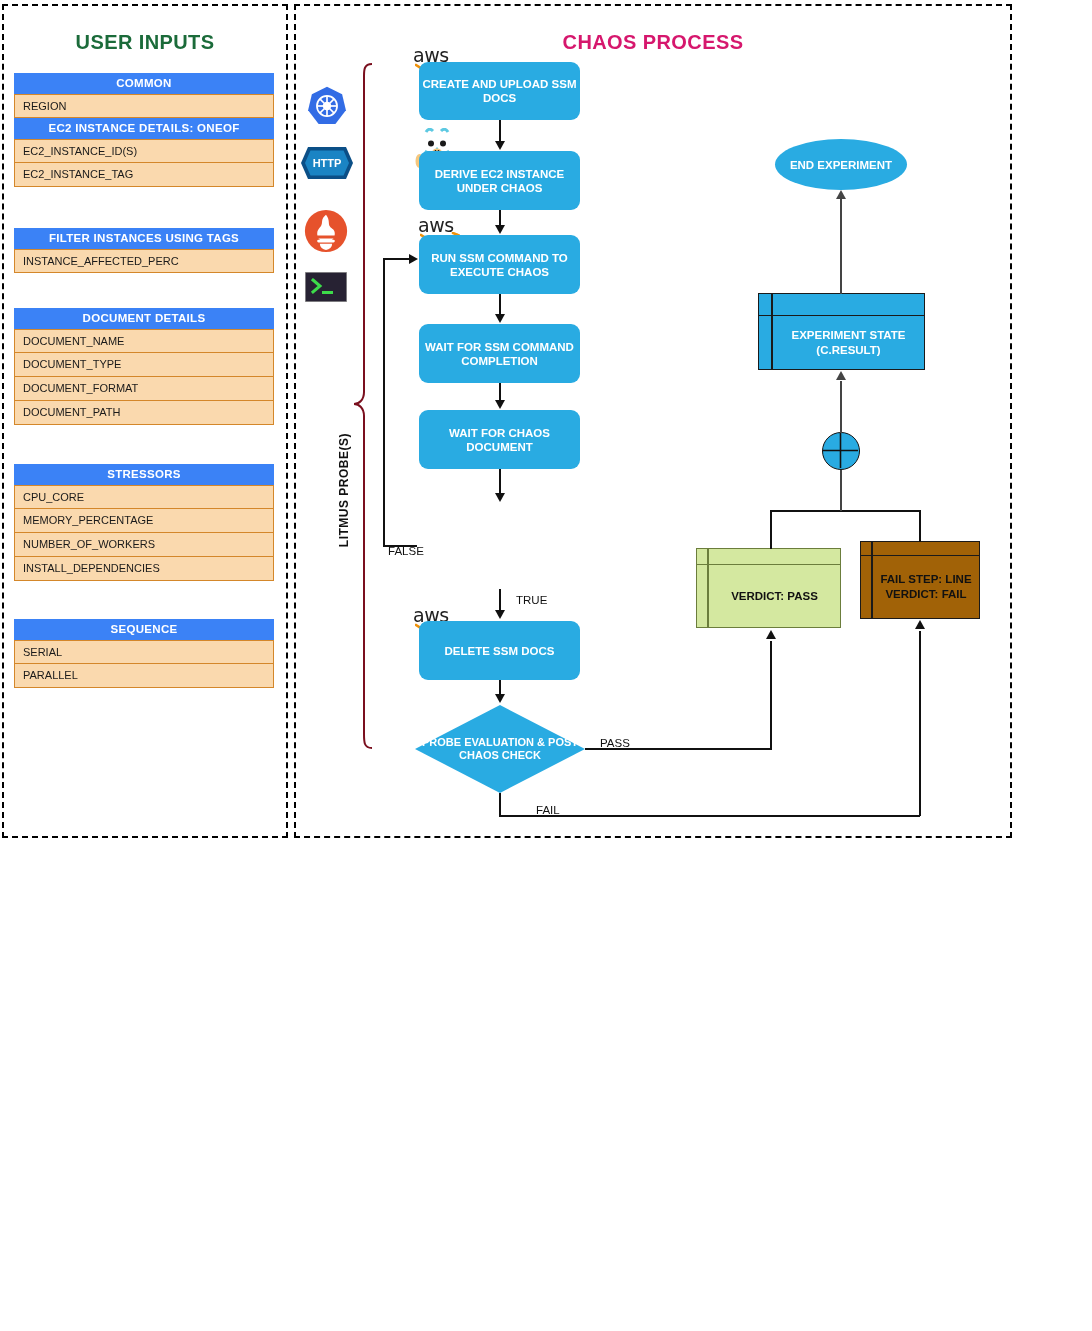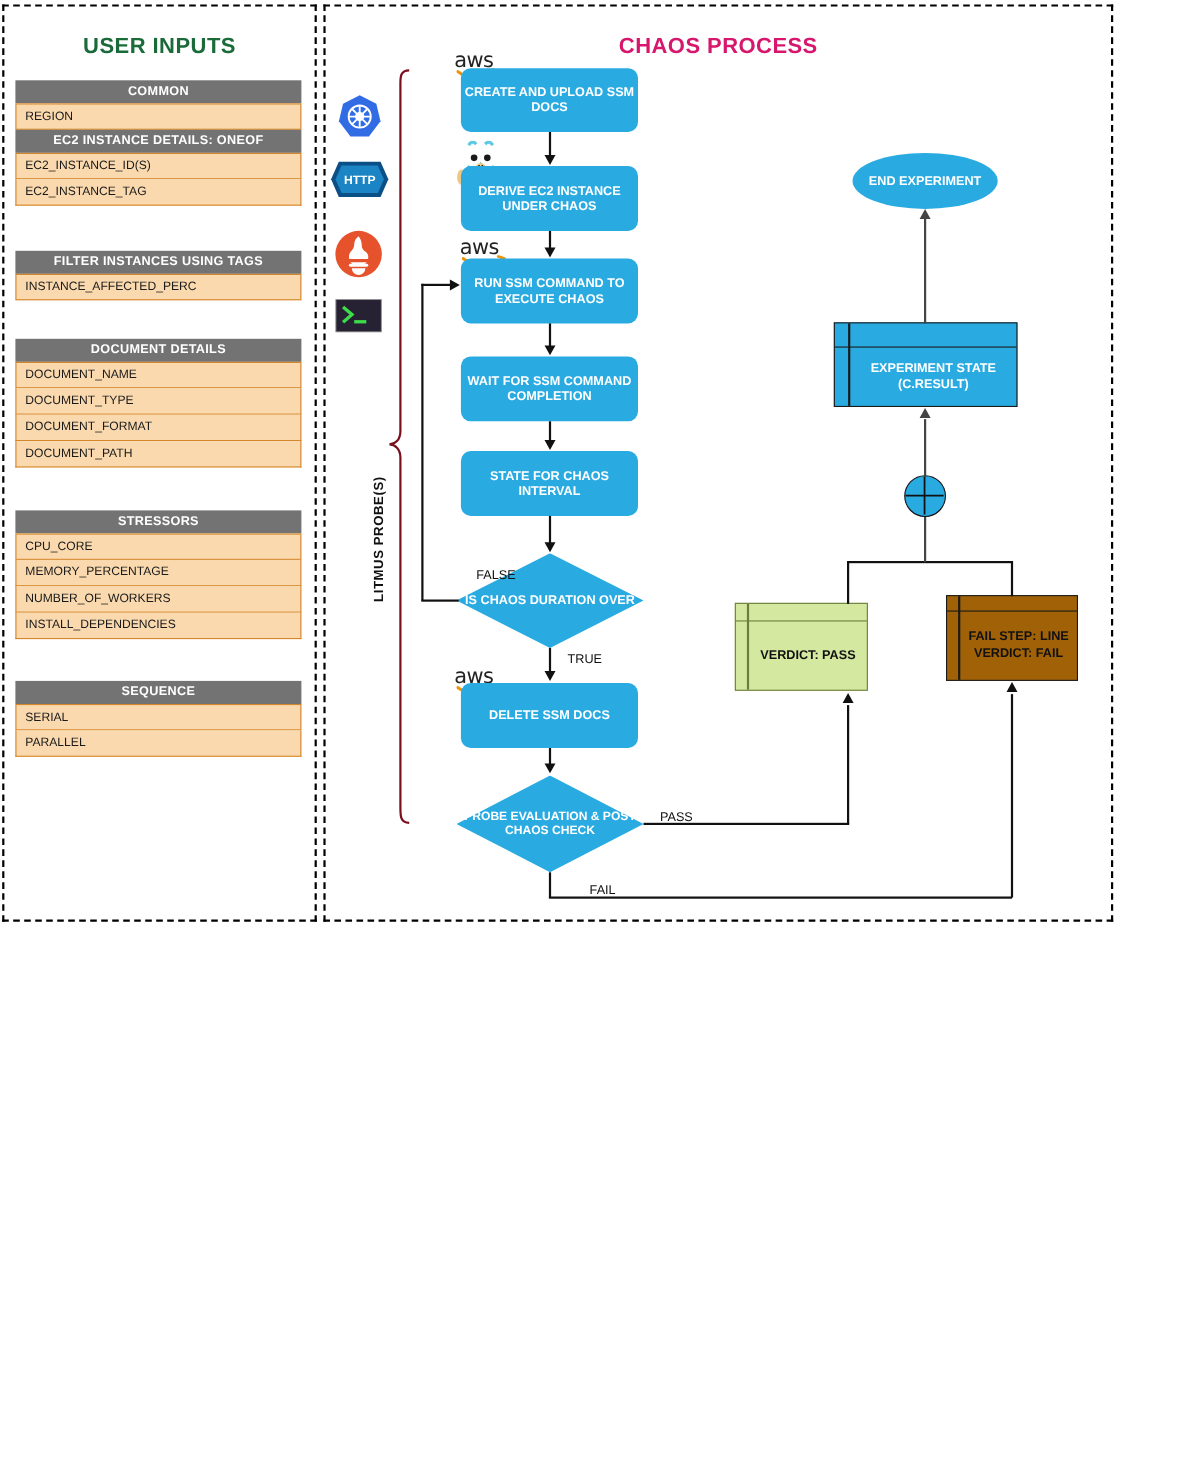--- a/index.html
+++ b/index.html
@@ -9,21 +9,21 @@
   .panel{position:absolute;border:2px dashed #000;box-sizing:border-box;background:#fff;}
   #left-panel{left:2px;top:4px;width:286px;height:834px;}
   #right-panel{left:294px;top:4px;width:718px;height:834px;}
 
   .panel-title{position:absolute;width:100%;text-align:center;font-size:20px;font-weight:bold;letter-spacing:.4px;}
   #left-title{top:31px;color:#1b6b3a;}
   #right-title{top:31px;color:#d6176d;}
 
   
   .tbl{position:absolute;left:14px;width:260px;}
-  .thead{background:#737373;color:#fff;font-size:11.5px;font-weight:bold;text-align:center;height:21px;line-height:21px;letter-spacing:.3px;box-sizing:border-box;}
+  .thead{background:#3b82f6;color:#fff;font-size:11.5px;font-weight:bold;text-align:center;height:21px;line-height:21px;letter-spacing:.3px;box-sizing:border-box;}
   .trow{background:#fad9ae;border:1px solid #d4872a;border-top:none;color:#1a1a1a;font-size:11px;height:24px;line-height:23px;padding-left:8px;box-sizing:border-box;}
   .trow.first{border-top:1px solid #d4872a;}
 
   
   .iconwrap{position:absolute;}
 
   
   .node{position:absolute;box-sizing:border-box;display:flex;align-items:center;justify-content:center;text-align:center;color:#fff;font-weight:bold;font-size:11.5px;line-height:14px;}
   .proc{background:#29abe2;border-radius:9px;}
   .term{background:#29abe2;border-radius:50%;}
@@ -195,32 +195,26 @@
   <div class="node proc" style="left:419px;top:151px;width:161px;height:59px;">
     <span>DERIVE EC2 INSTANCE UNDER CHAOS</span>
   </div>
   <div class="node proc" style="left:419px;top:235px;width:161px;height:59px;">
     <span>RUN SSM COMMAND TO EXECUTE CHAOS</span>
   </div>
   <div class="node proc" style="left:419px;top:324px;width:161px;height:59px;text-align:center;">
     <span>WAIT FOR SSM COMMAND COMPLETION</span>
   </div>
   <div class="node proc" style="left:419px;top:410px;width:161px;height:59px;">
-    <span>STATE FOR CHAOS INTERVAL</span>
+    <span>WAIT FOR CHAOS DOCUMENT</span>
   </div>
   <div class="node proc" style="left:419px;top:621px;width:161px;height:59px;">
     <span>DELETE SSM DOCS</span>
   </div>
 
-  <div class="diamond" style="left:415px;top:503px;width:170px;height:86px;">
-    <svg width="170" height="86" style="position:absolute;left:0;top:0;">
-      <polygon points="85,0 170,43 85,86 0,43" fill="#29abe2"></polygon>
-    </svg>
-    <div class="dtext">IS CHAOS DURATION OVER</div>
-  </div>
   <div class="diamond" style="left:415px;top:705px;width:170px;height:88px;">
     <svg width="170" height="88" style="position:absolute;left:0;top:0;">
       <polygon points="85,0 170,44 85,88 0,44" fill="#29abe2"></polygon>
     </svg>
     <div class="dtext" style="font-size:11px;line-height:13.5px;">PROBE EVALUATION &amp; POST CHAOS CHECK</div>
   </div>
 
   <div class="node term" style="left:775px;top:139px;width:132px;height:51px;">
     <span>END EXPERIMENT</span>
   </div>
@@ -231,21 +225,21 @@
     <div class="otext" style="color:#fff;">EXPERIMENT STATE (C.RESULT)</div>
   </div>
 
   <div class="merge" style="left:822px;top:432px;width:38px;height:38px;">
     <svg width="35" height="35" viewBox="0 0 35 35" style="position:absolute;left:0;top:0;">
       <line x1="17.5" y1="0" x2="17.5" y2="35" stroke="#111" stroke-width="1.6"></line>
       <line x1="0" y1="17.5" x2="35" y2="17.5" stroke="#111" stroke-width="1.6"></line>
     </svg>
   </div>
 
-  <div class="obj" style="left:668px;top:548px;width:121px;height:80px;background:#d4e8a0;border-color:#6b7d3c;">
+  <div class="obj" style="left:696px;top:548px;width:145px;height:80px;background:#d4e8a0;border-color:#6b7d3c;">
     <div class="band" style="height:16px;border-bottom-color:#6b7d3c;"></div>
     <div class="lbar" style="left:10px;background:#6b7d3c;"></div>
     <div class="otext" style="left:12px;top:16px;color:#111;">VERDICT: PASS</div>
   </div>
 
   <div class="obj" style="left:860px;top:541px;width:120px;height:78px;background:#a16207;border-color:#1a1a1a;">
     <div class="band" style="height:14px;"></div>
     <div class="lbar" style="left:10px;"></div>
     <div class="otext" style="left:12px;top:14px;color:#111;">FAIL STEP: LINE VERDICT: FAIL</div>
   </div>
@@ -262,21 +256,21 @@
   <div class="line vline" style="left:499px;top:383px;height:18px;"></div>
   <div class="arrow arr-down" style="left:495px;top:400px;"></div>
 
   <div class="line vline" style="left:499px;top:469px;height:25px;"></div>
   <div class="arrow arr-down" style="left:495px;top:493px;"></div>
 
   <div class="line hline" style="left:383px;top:545px;width:34px;"></div>
   <div class="line vline" style="left:383px;top:258px;height:288px;"></div>
   <div class="line hline" style="left:383px;top:258px;width:28px;"></div>
   <div class="arrow arr-right" style="left:409px;top:254px;"></div>
-  <div class="elabel" style="left:388px;top:517px;margin-left:45px;">FALSE</div>
+  <div class="elabel" style="left:388px;top:545px;">FALSE</div>
 
   <div class="line vline" style="left:499px;top:589px;height:22px;"></div>
   <div class="arrow arr-down" style="left:495px;top:610px;"></div>
   <div class="elabel" style="left:516px;top:594px;">TRUE</div>
 
   <div class="line vline" style="left:499px;top:680px;height:16px;"></div>
   <div class="arrow arr-down" style="left:495px;top:694px;"></div>
 
   <div class="line hline" style="left:585px;top:748px;width:187px;"></div>
   <div class="line vline" style="left:770px;top:641px;height:108px;"></div>

